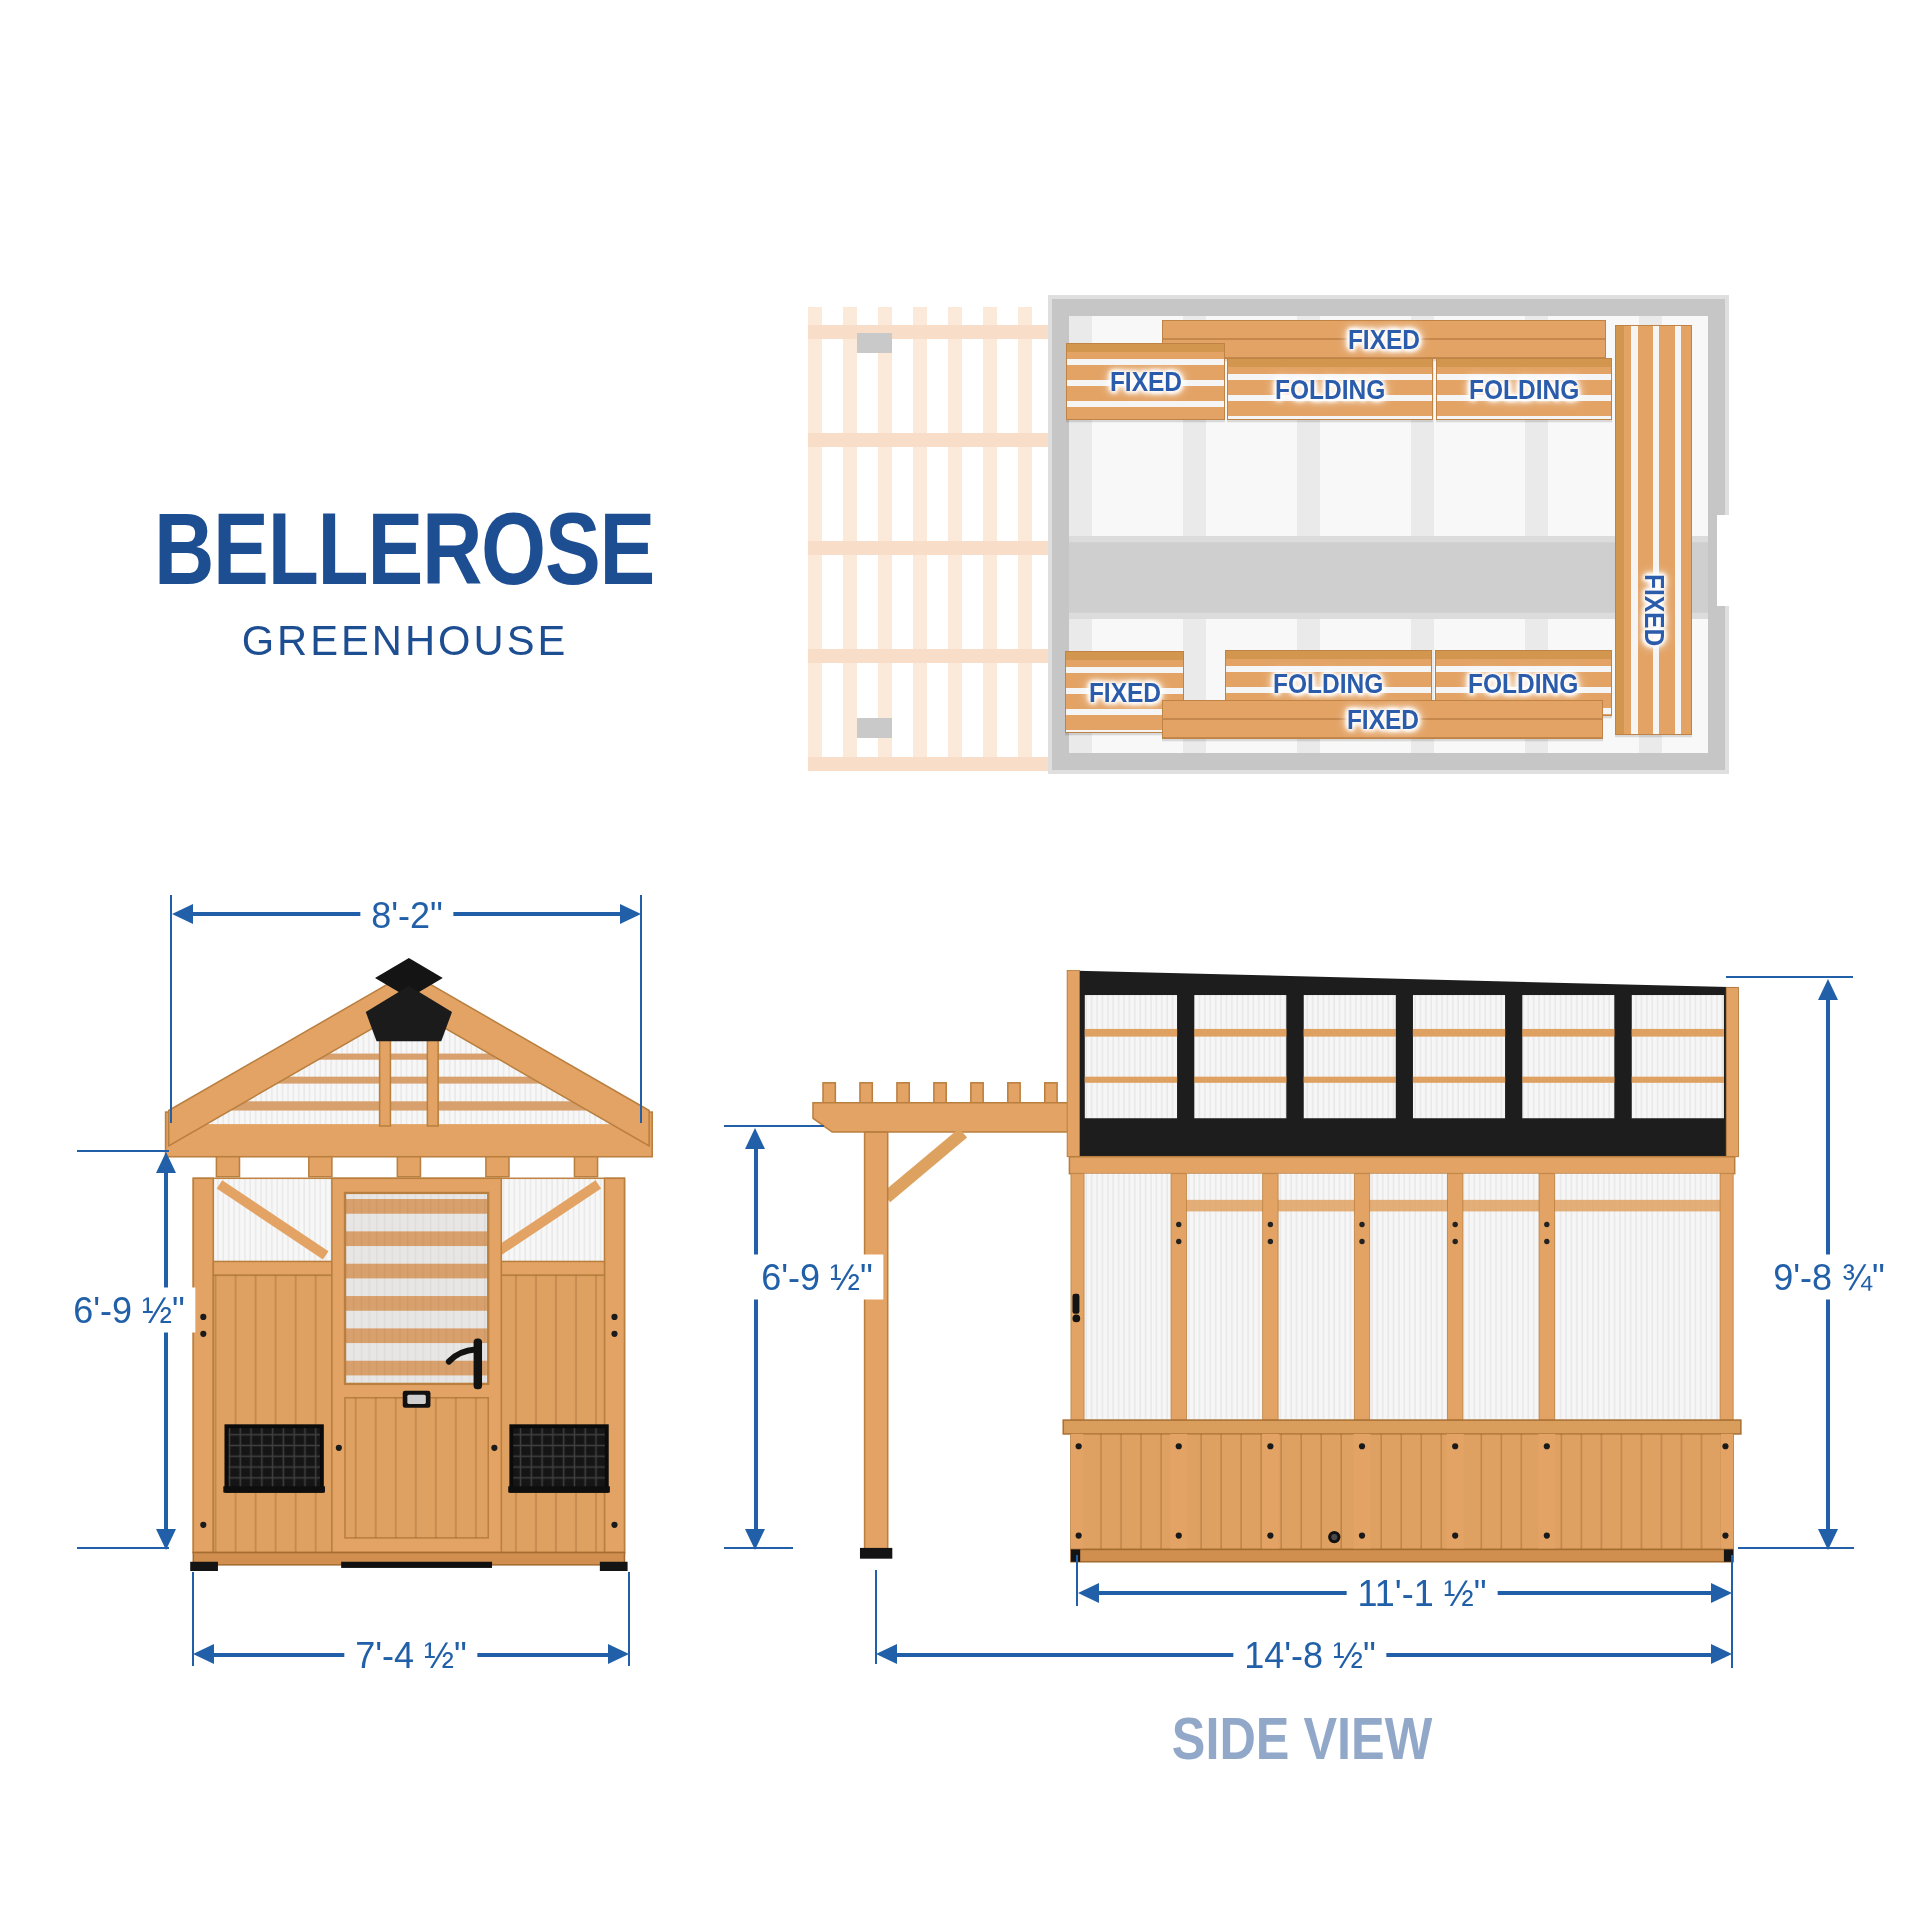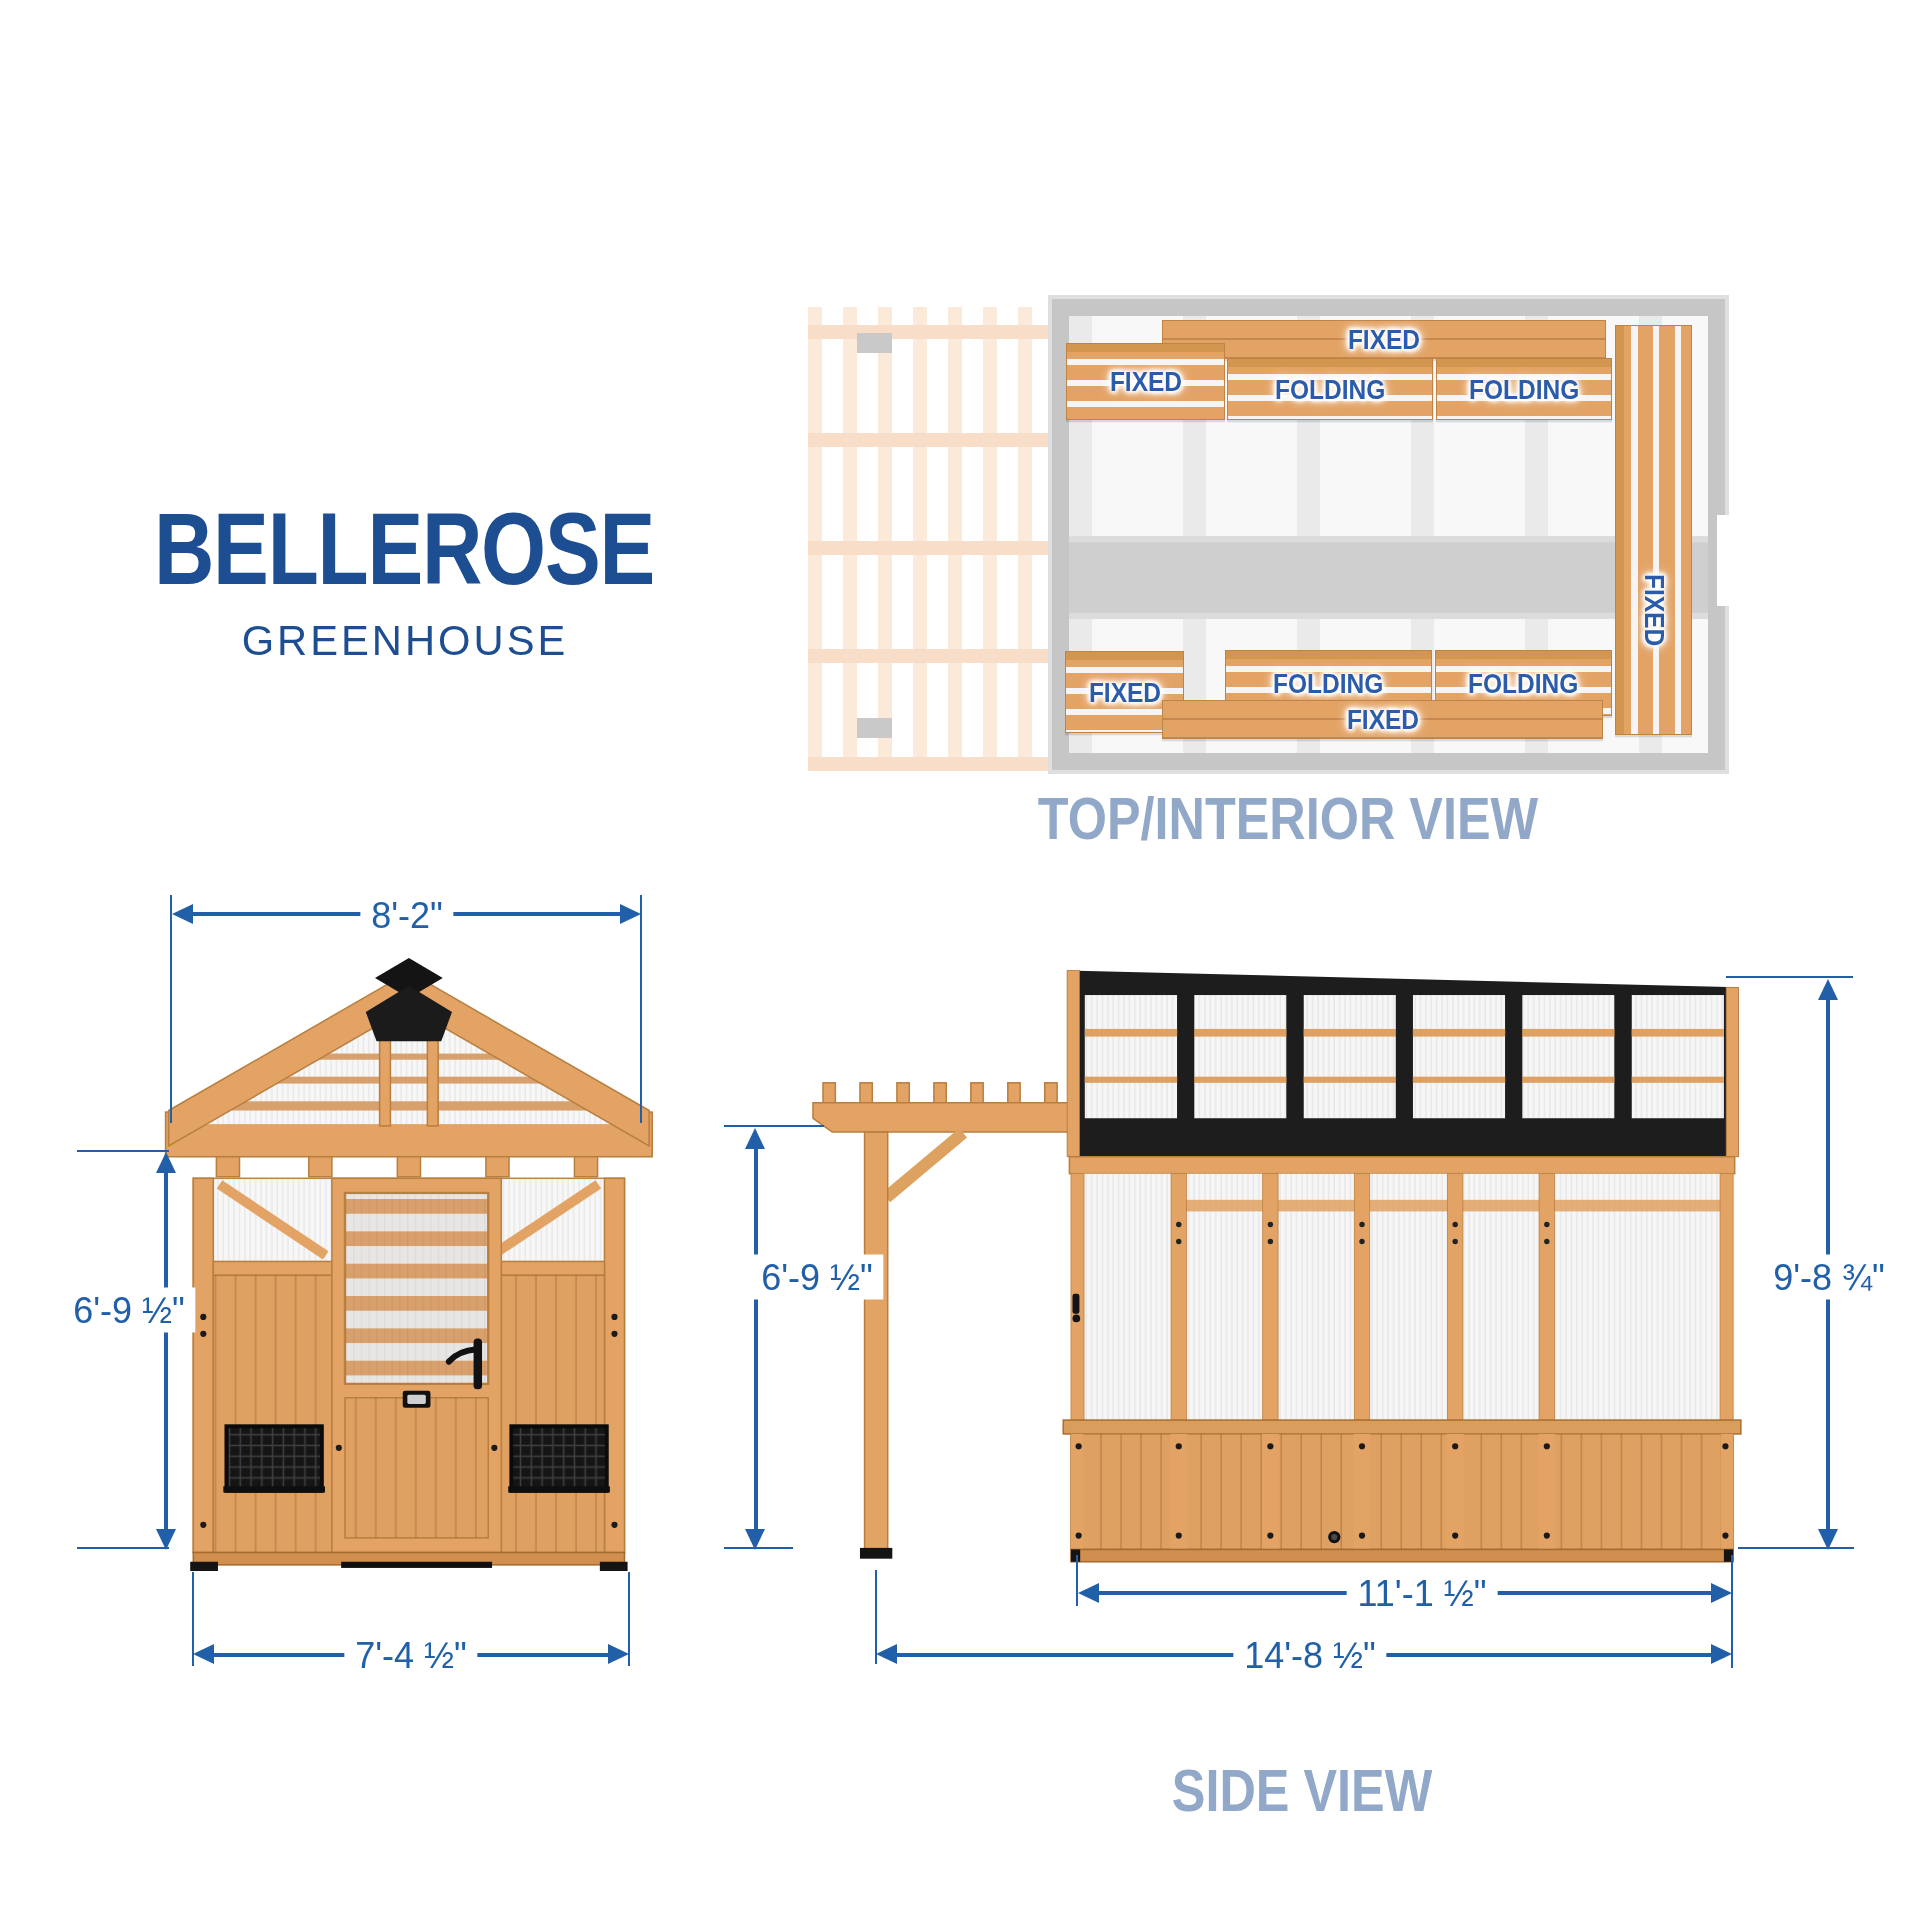--- a/index.html
+++ b/index.html
@@ -106,21 +106,20 @@
       <span class="bench-label">FOLDING</span>
     </div>
     <div class="bench slats" style="left:1435px;top:650px;width:177px;height:66px;z-index:3;">
       <span class="bench-label">FOLDING</span>
     </div>
     <div class="bench planks" style="left:1162px;top:700px;width:441px;height:39px;z-index:5;">
       <span class="bench-label">FIXED</span>
     </div>
   </div>
 
-  <div class="view-caption" style="left:1288px;top:818px;"><span>TOP/INTERIOR VIEW</span></div>
 
   <svg class="abs" style="left:116px;top:955px;" width="555" height="616" viewBox="0 0 720 800">
     <defs>
       <pattern id="ribsF" width="7" height="7" patternUnits="userSpaceOnUse">
         <rect width="7" height="7" fill="#f7f7f7"></rect>
           <rect x="5" width="2" height="7" fill="#e9e9e9"></rect>
       </pattern>
       <pattern id="plankF" width="26" height="8" patternUnits="userSpaceOnUse">
         <rect x="24" width="2" height="8" fill="rgba(120,72,28,0.32)"></rect>
       </pattern>
@@ -371,16 +370,16 @@
   </div>
 
   <div>
     <div class="ext" style="left:875px;top:1570px;width:2.3px;height:94px;"></div>
     <div class="arr l" style="left:876px;top:1644px;"></div>
     <div class="arr r" style="left:1711px;top:1644px;"></div>
     <div class="dimline-h" style="left:896px;top:1653px;width:817px;"></div>
     <div class="dimlabel" style="left:1310px;top:1655px;">14'-8 ½"</div>
   </div>
 
-  <div class="view-caption" style="left:1302px;top:1790px;"><span>SIDE VIEW</span></div>
+  <div class="view-caption" style="left:1302px;top:1738px;"><span>SIDE VIEW</span></div>
 
 </div>
 
 
 </body></html>

